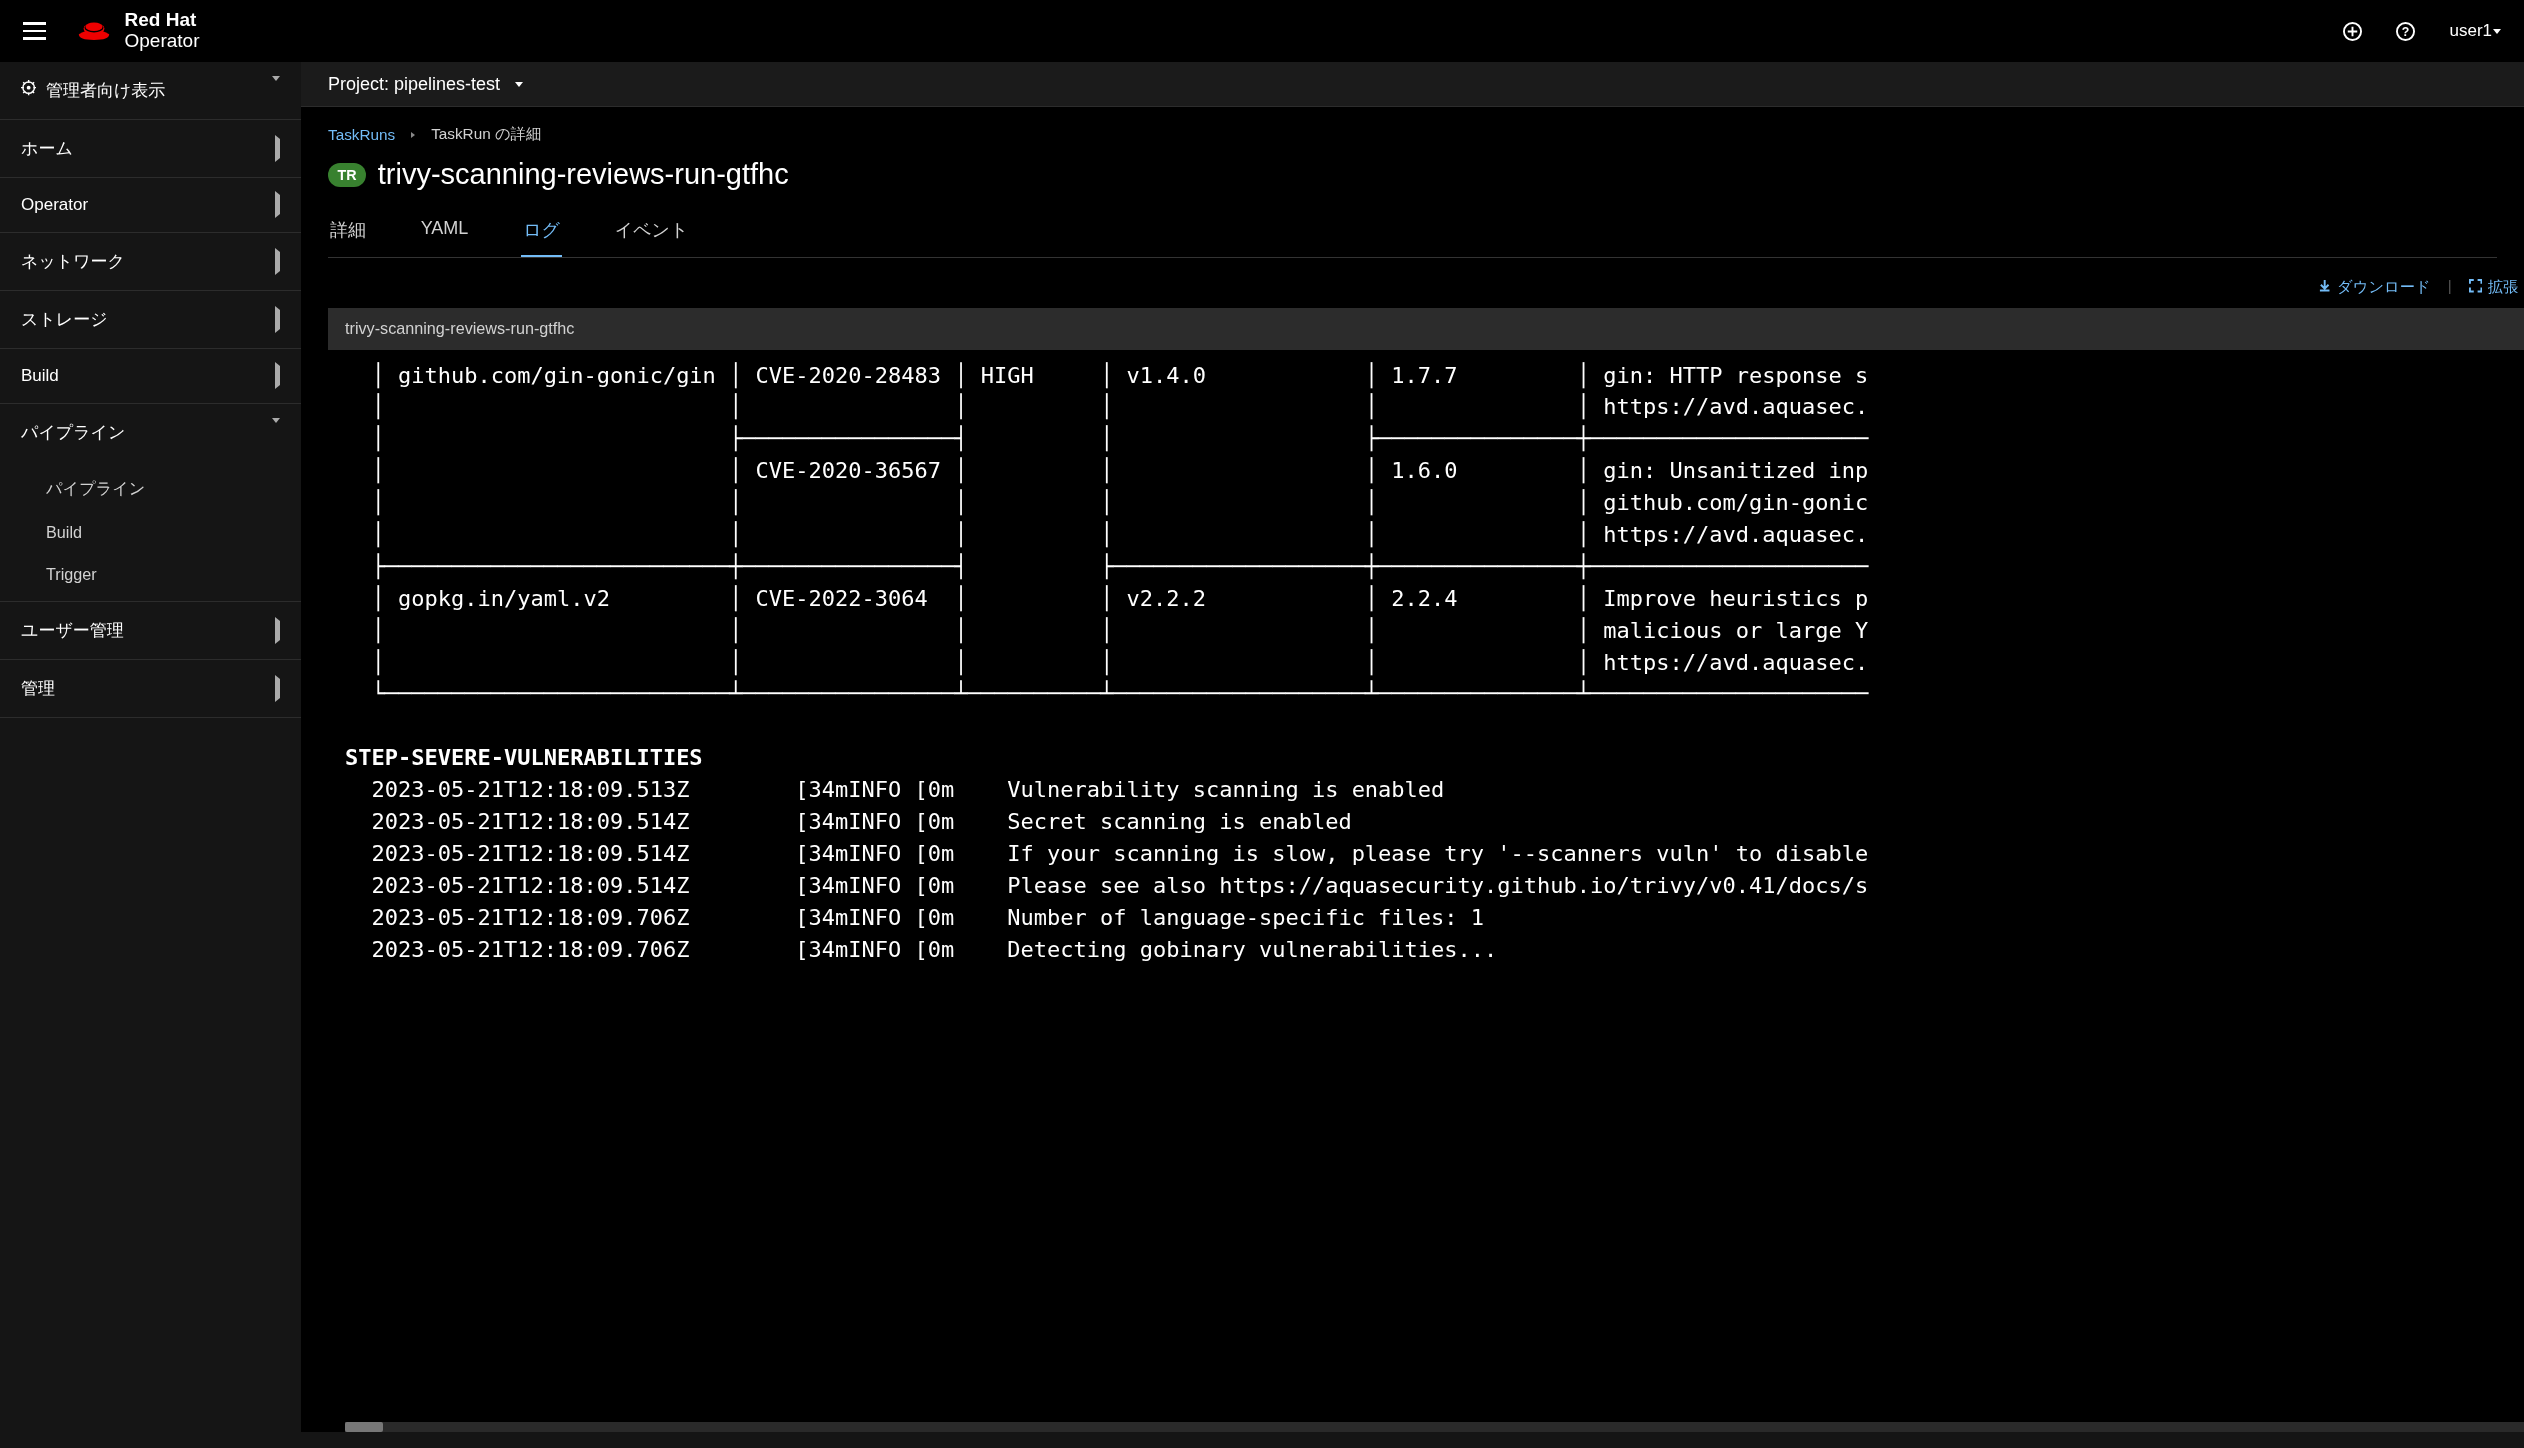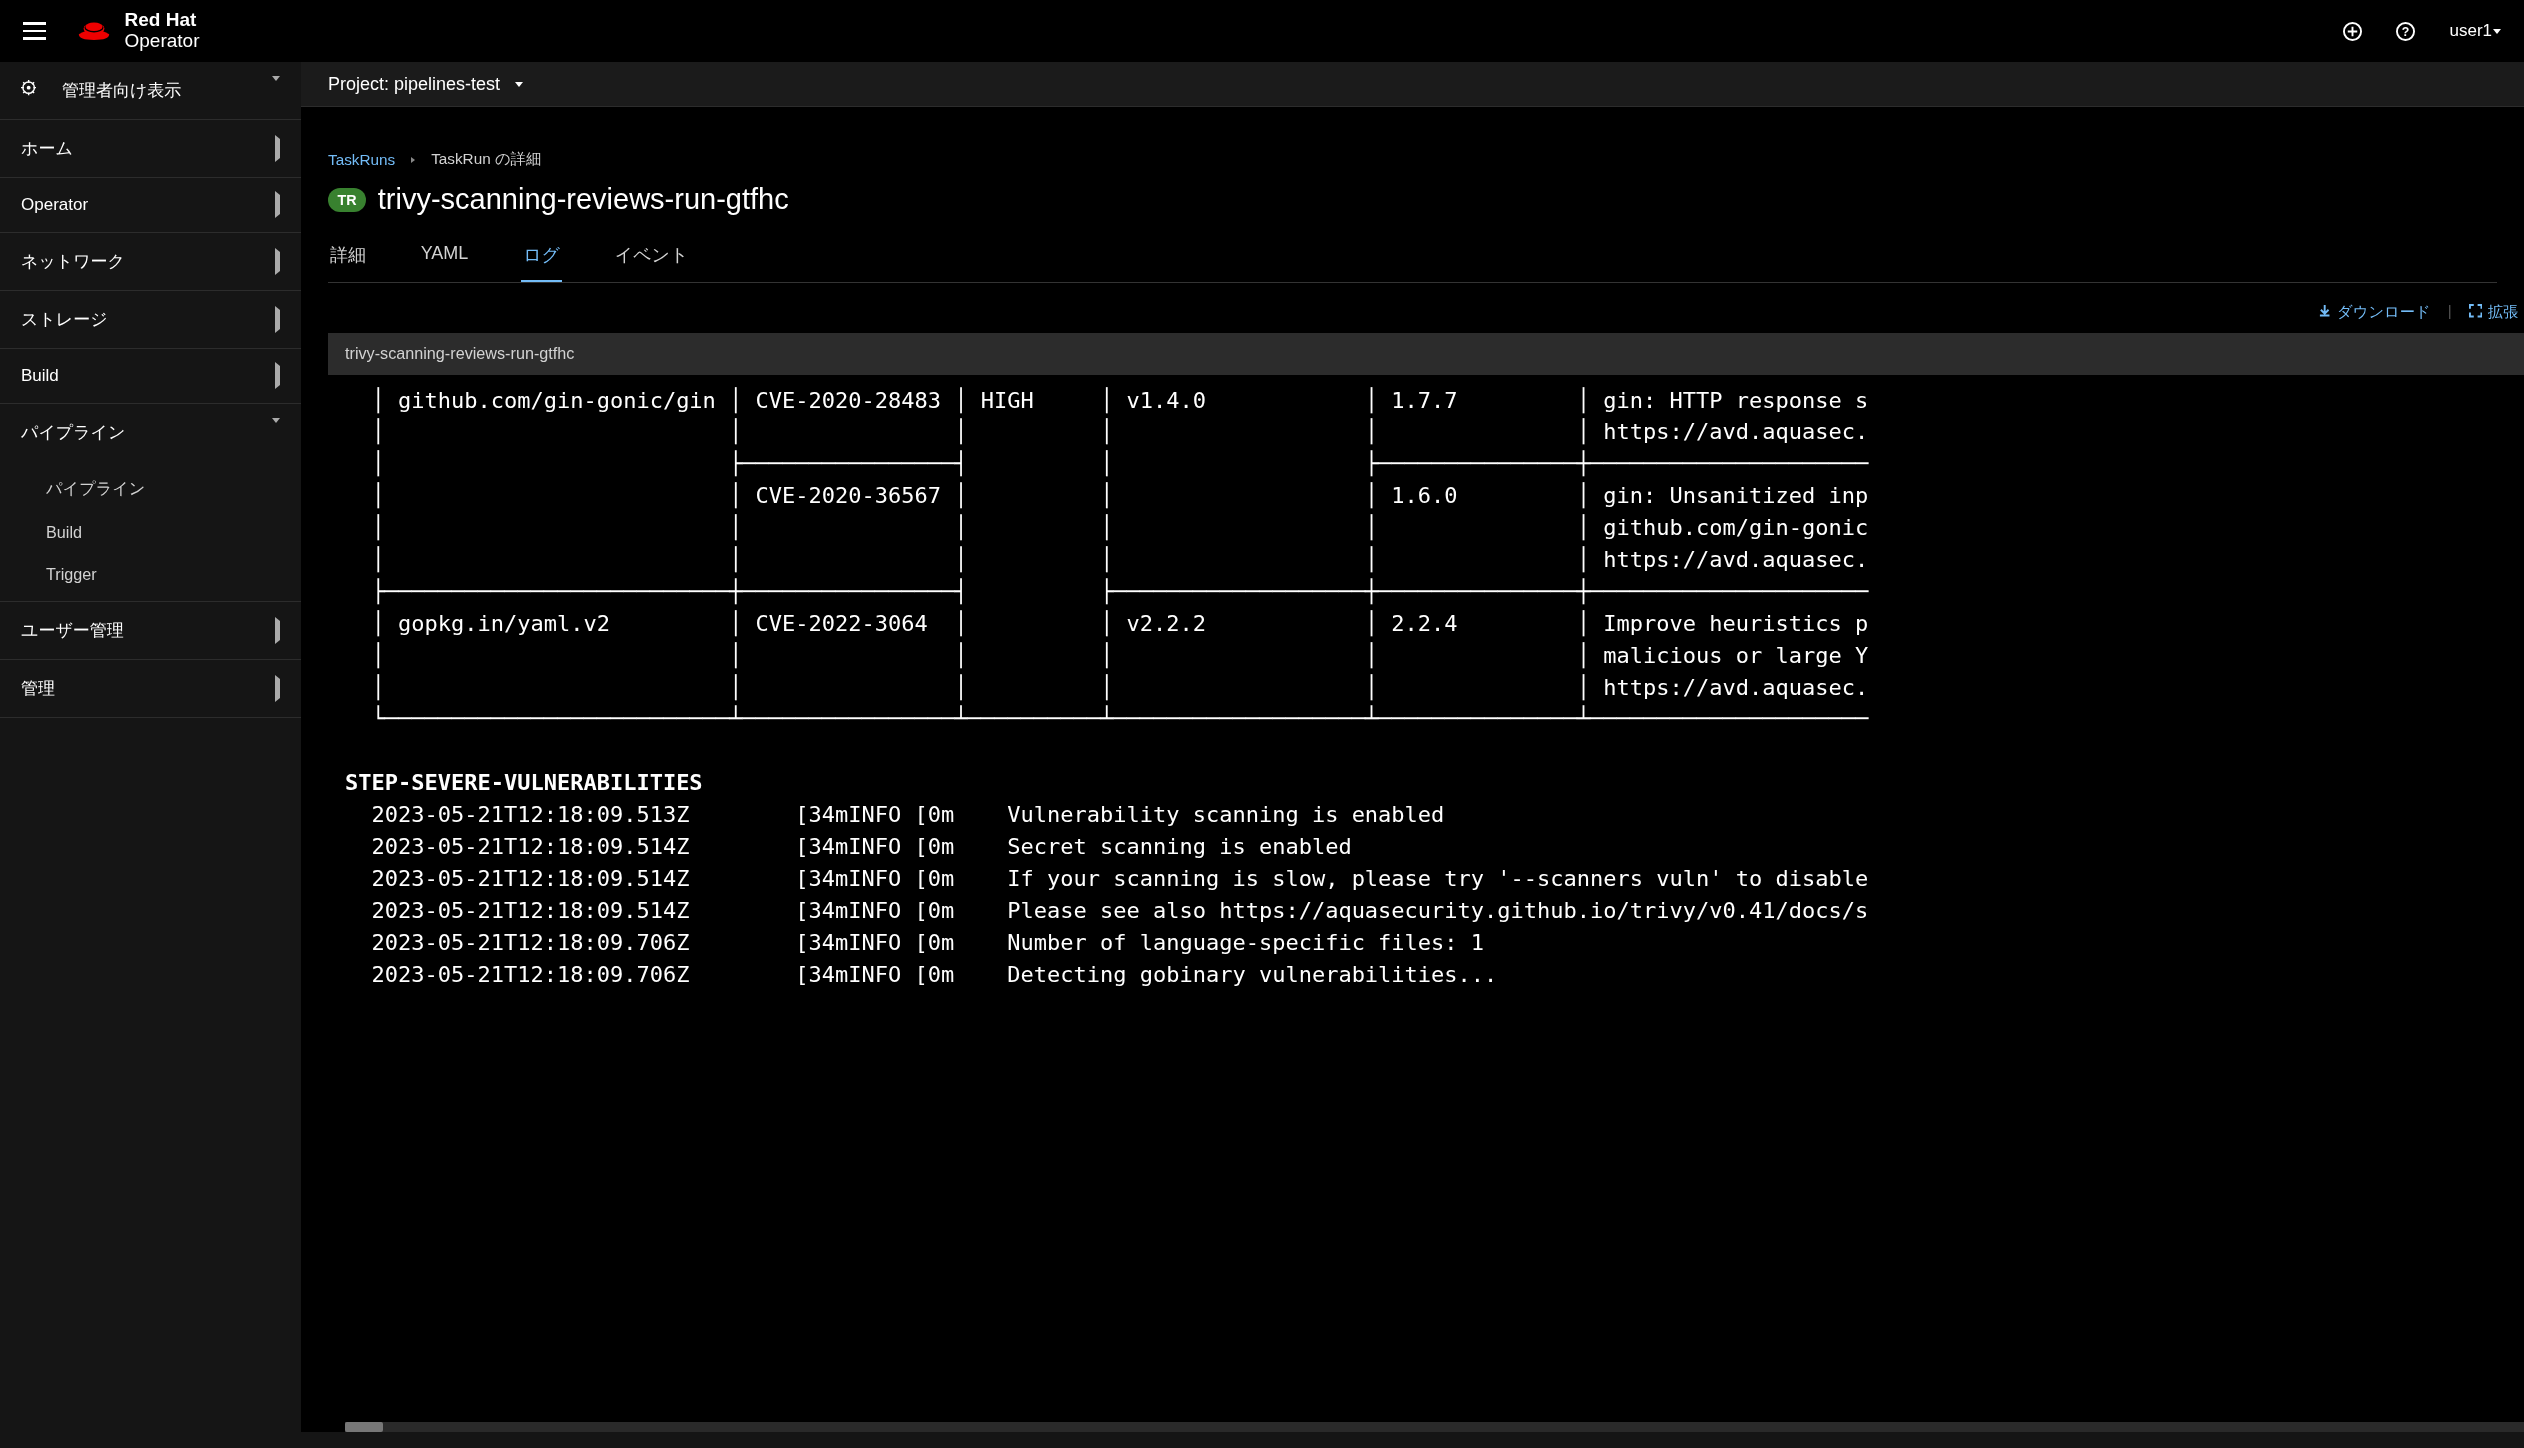--- a/index.html
+++ b/index.html
@@ -76,21 +76,20 @@
   flex-shrink: 0;
 }
 .nav-item {
   display: flex;
   align-items: center;
   padding: 17px 21px;
   border-bottom: 1px solid #2c2c2c;
   cursor: pointer;
   font-size: 17px;
   color: #fff;
-  gap: 16px;
 }
 .nav-item.first { border-top: none; }
 .nav-item .gear {
   margin-right: 9.6px;
 }
 .nav-item .expand {
   margin-left: auto;
 }
 .chevron-right {
   width: 0; height: 0;
@@ -136,21 +135,20 @@
 .header-area {
   padding: 17px 27px 0 27px;
   background: #000;
 }
 .breadcrumb {
   display: flex;
   align-items: center;
   gap: 16px;
   font-size: 15.3px;
   margin-bottom: 13.4px;
-  margin-top: 25px;
 }
 .breadcrumb a { color: #73bcf7; text-decoration: none; cursor: pointer; }
 .breadcrumb .sep {
   width: 0; height: 0;
   border-top: 3.8px solid transparent;
   border-bottom: 3.8px solid transparent;
   border-left: 4.8px solid #888;
 }
 .breadcrumb .cur { color: #d2d2d2; }
 .title-row {

